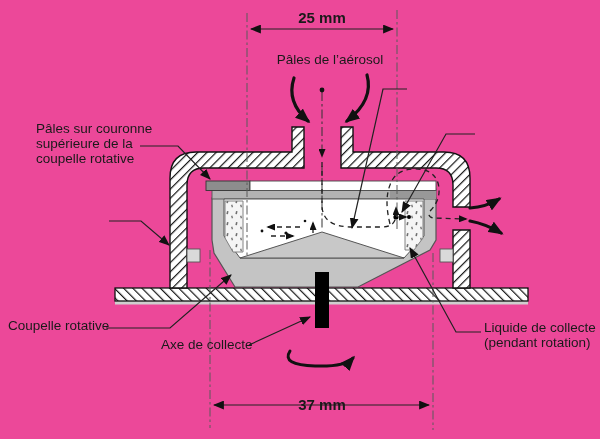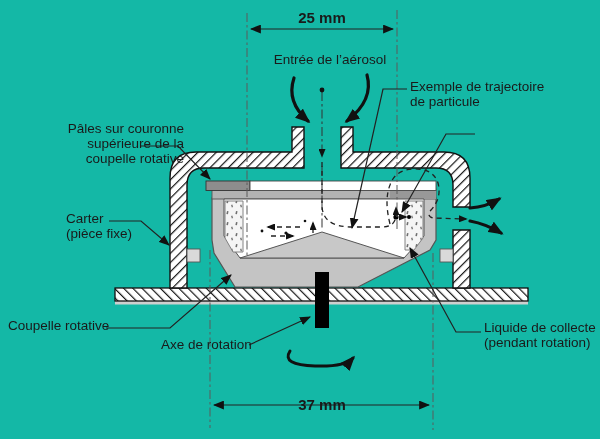--- a/index.html
+++ b/index.html
@@ -1,17 +1,17 @@
 <!DOCTYPE html>
 <html><head>
 <meta charset="utf-8">
 <style>
   html,body{margin:0;padding:0;background:#fff;}
   #stage{
-    position:relative;width:600px;height:439px;background:#14b8a6;
+    position:relative;width:600px;height:439px;background:#ec4899;
     font-family:"Liberation Sans", sans-serif;color:#1a1a1a;overflow:hidden;
   }
   .lbl{
     position:absolute;font-size:13.5px;line-height:1.12;color:#1a1a1a;
     white-space:pre-line;
   }
   .lbl.center{text-align:center;}
   .dim{font-weight:bold;font-size:15px;text-align:center;}
   svg{position:absolute;left:0;top:0;}
 </style>
@@ -122,27 +122,23 @@
       <path d="M109,221 L141,221 L169,245" marker-end="url(#mArr)"></path>
       <path d="M407,89 L383,89 L352,228" marker-end="url(#mArr)"></path>
       <path d="M475,134 L446,134 L402,212" marker-end="url(#mArr)"></path>
       <path d="M106,328 L170,328 L231,275" marker-end="url(#mArr)"></path>
       <path d="M249,345 L310,317" marker-end="url(#mArr)"></path>
       <path d="M481,332 L456,332 L410,248" marker-end="url(#mArr)"></path>
     </g>
   </svg>
 
   <div class="lbl dim" style="left:272px;top:10px;width:100px;">25 mm</div>
-  <div class="lbl center" style="left:250px;top:52px;width:160px;">Entrée de l’aérosol</div>
-  <div class="lbl" style="left:410px;top:79px;width:160px;">Exemple de trajectoire
-de particule</div>
-  <div class="lbl" style="left:44px;top:121px;width:140px;text-align:right;">Pâles sur couronne
+  <div class="lbl center" style="left:250px;top:52px;width:160px;">Pâles de l’aérosol</div>
+  <div class="lbl" style="left:36px;top:121px;width:140px;">Pâles sur couronne
 supérieure de la
 coupelle rotative</div>
-  <div class="lbl" style="left:66px;top:211px;width:100px;">Carter
-(pièce fixe)</div>
   <div class="lbl" style="left:8px;top:318px;width:120px;">Coupelle rotative</div>
-  <div class="lbl" style="left:161px;top:337px;width:110px;">Axe de rotation</div>
+  <div class="lbl" style="left:161px;top:337px;width:110px;">Axe de collecte</div>
   <div class="lbl" style="left:484px;top:320px;width:125px;">Liquide de collecte
 (pendant rotation)</div>
   <div class="lbl dim" style="left:272px;top:397px;width:100px;">37 mm</div>
 
 </div>
 
 </body></html>

